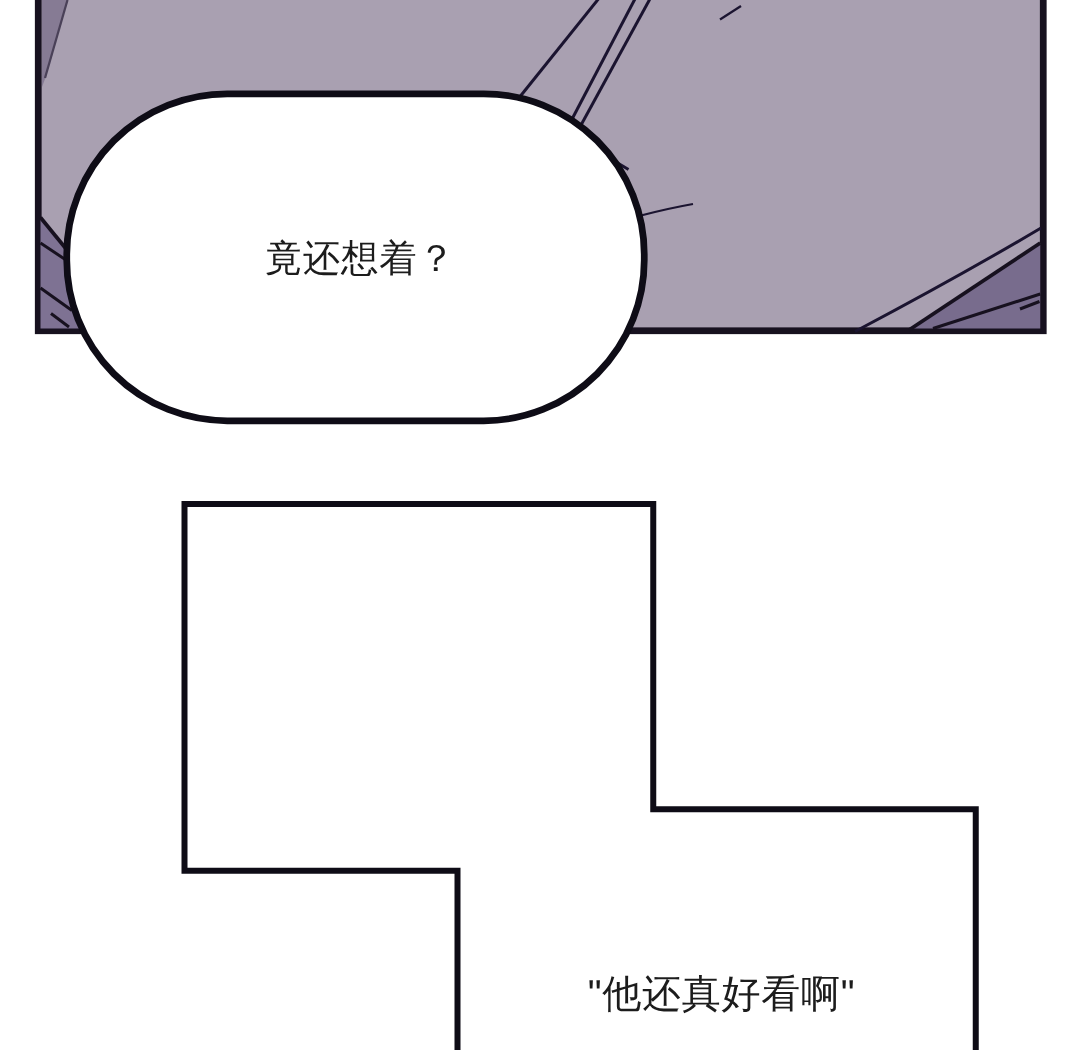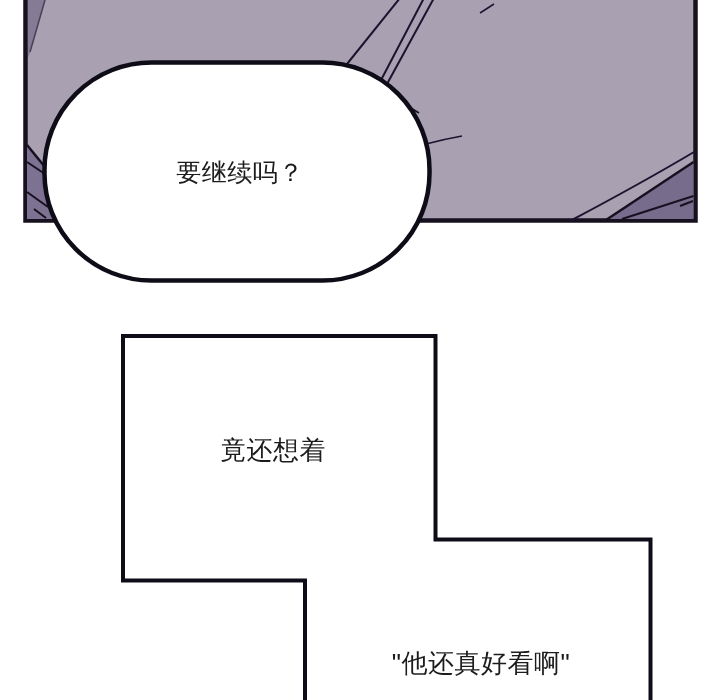--- a/index.html
+++ b/index.html
@@ -70,19 +70,18 @@
         <path d="M622,219 L693.5,196" fill="none" stroke="#17111f" stroke-width="2"></path>
         <path d="M680,206 L693,201" fill="none" stroke="#17111f" stroke-width="2"></path>
       </g>
 
       <rect x="44.5" y="62.5" width="385" height="218" rx="107" ry="107" fill="#ffffff" stroke="#0e0c16" stroke-width="4.5"></rect>
     </g>
 
     <path d="M123,336 L435.5,336 L435.5,539.5 L650.5,539.5 L650.5,710 L305,710 L305,580.5 L123,580.5 Z" fill="#ffffff" stroke="#0e0c16" stroke-width="4"></path>
   </svg>
 
-  <div class="comic-text bubble-text">要继续吗？</div>
+  <div class="comic-text bubble-text">竟还想着？</div>
 
-  <div class="comic-text narration-text">竟还想着</div>
 
   <div class="comic-text quote-text">"他还真好看啊"</div>
 
 </div>
 
 </body></html>

